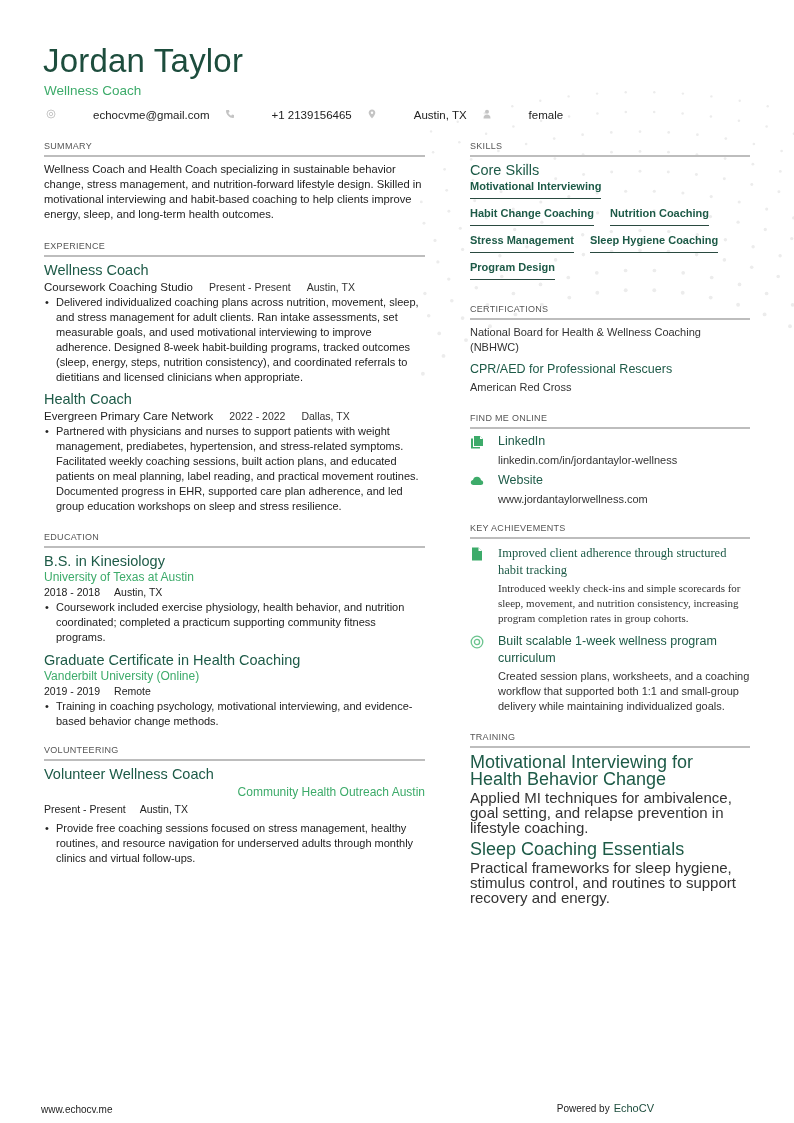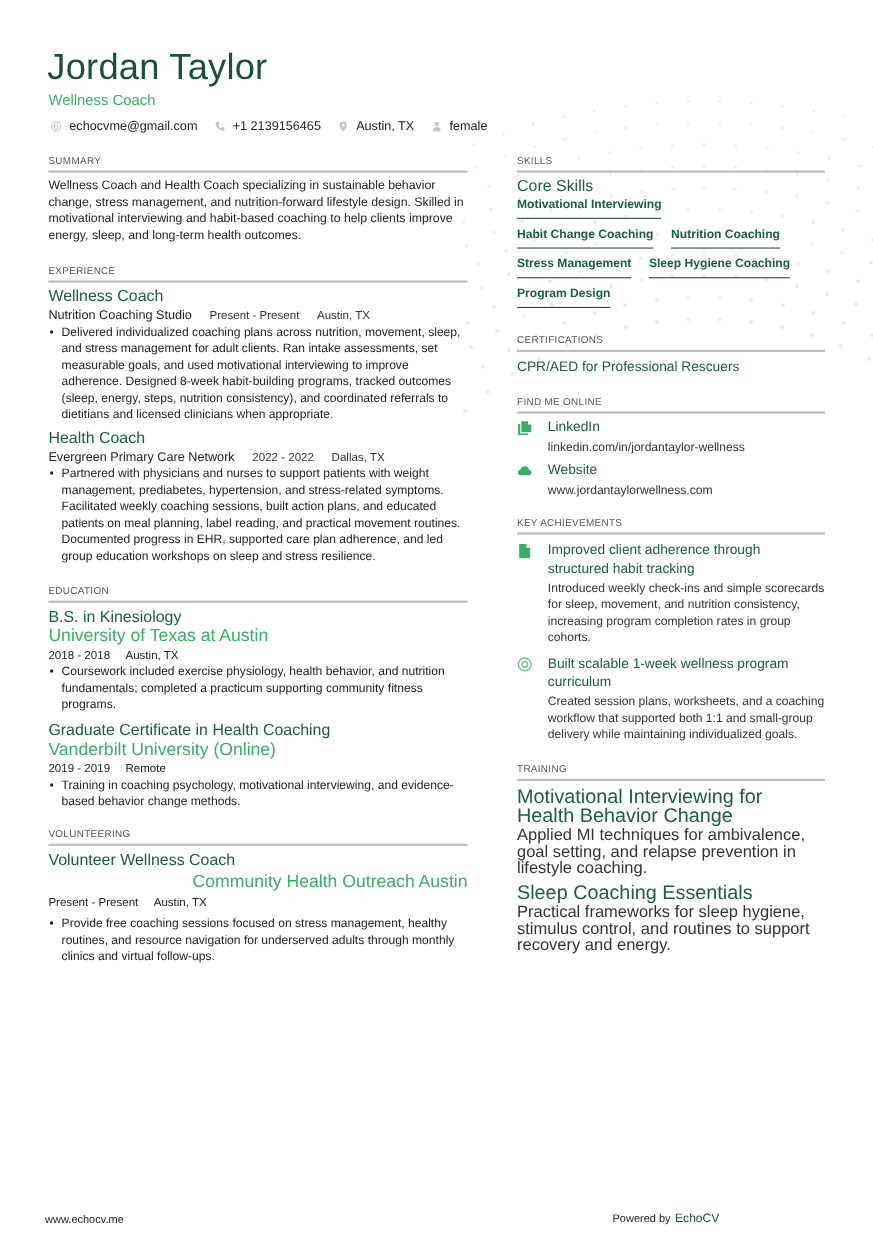--- a/index.html
+++ b/index.html
@@ -7,42 +7,42 @@
   body { position: relative; font-family: "Liberation Sans", sans-serif; color: #2b2b2b; overflow: hidden; }
 
   .bg-dots { position: absolute; left: 0; top: 0; width: 794px; height: 1123px; pointer-events: none; z-index: 0; }
 
   .page { position: relative; z-index: 1; width: 696px; height: 1123px; }
 
   
   .name { position: absolute; left: 43px; top: 42px; font-size: 33px; font-weight: normal; color: #1d4d3d; letter-spacing: 0.2px; }
   .title { position: absolute; left: 44px; top: 83px; font-size: 13.5px; color: #3dab6a; }
   .contacts { position: absolute; left: 46px; top: 109px; display: flex; align-items: center; font-size: 11.5px; color: #222; }
-  .contact { display: flex; align-items: center; margin-right: 15px; }
+  .contact { display: flex; margin-right: 15px; gap: 30px; }
   .contact .ic { width: 10px; height: 10px; margin-right: 7px; display: inline-flex; align-items: center; justify-content: center; }
 
   
   .left { position: absolute; left: 44px; top: 141px; width: 381px; }
   .right { position: absolute; left: 470px; top: 141px; width: 280px; }
 
   .sec-head { font-size: 9px; color: #555; letter-spacing: 0.3px; text-transform: uppercase; padding-bottom: 4px; border-bottom: 2px solid #bdbdbd; margin-bottom: 5px; }
 
   .summary { font-size: 11.2px; line-height: 15px; color: #222; margin-bottom: 20px; }
 
   .job-title { font-size: 14.5px; color: #1d5a47; margin-top: 1px; }
   .job-meta { display: flex; align-items: baseline; font-size: 11.5px; color: #222; margin-top: 3px; }
   .job-meta .company { margin-right: 16px; }
   .job-meta .dates { font-size: 10.5px; color: #333; margin-right: 16px; }
   .job-meta .loc { font-size: 10.5px; color: #333; }
   .bullets { list-style: none; margin-top: 2px; }
   .bullets li { position: relative; padding-left: 12px; font-size: 11px; line-height: 15px; color: #222; }
   .bullets li::before { content: "•"; position: absolute; left: 1px; top: 0; font-size: 11px; }
 
   .edu-title { font-size: 14.5px; color: #1d5a47; }
-  .edu-school { font-size: 16px; color: #3dab6a; margin-top: 1px; }
+  .edu-school { font-size: 12px; color: #3dab6a; margin-top: 1px; }
   .edu-meta { display: flex; align-items: baseline; font-size: 10.5px; color: #222; margin-top: 2px; }
   .edu-meta .dates { margin-right: 14px; }
 
   .block { margin-bottom: 6px; }
   .section { margin-bottom: 14px; }
 
   
   .core-title { font-size: 14.5px; color: #1d5a47; margin-top: 1px; }
   .skills { display: flex; flex-wrap: wrap; margin-top: 2px; }
   .skill { font-size: 11px; font-weight: bold; color: #1d5a47; padding-bottom: 6px; border-bottom: 1px solid #2a4a40; margin-right: 16px; margin-bottom: 8px; }
@@ -280,21 +280,21 @@
       <div class="sec-head">SUMMARY</div>
       <p class="summary" style="margin-bottom:0;">Wellness Coach and Health Coach specializing in sustainable behavior change, stress management, and nutrition-forward lifestyle design. Skilled in motivational interviewing and habit-based coaching to help clients improve energy, sleep, and long-term health outcomes.</p>
     </div>
 
     <div class="section" style="margin-top:19px;">
       <div class="sec-head">EXPERIENCE</div>
 
       <div class="block">
         <div class="job-title">Wellness Coach</div>
         <div class="job-meta">
-          <span class="company">Nutrition Coaching Studio</span>
+          <span class="company">Coursework Coaching Studio</span>
           <span class="dates">Present - Present</span>
           <span class="loc">Austin, TX</span>
         </div>
         <ul class="bullets">
           <li>Delivered individualized coaching plans across nutrition, movement, sleep, and stress management for adult clients. Ran intake assessments, set measurable goals, and used motivational interviewing to improve adherence. Designed 8-week habit-building programs, tracked outcomes (sleep, energy, steps, nutrition consistency), and coordinated referrals to dietitians and licensed clinicians when appropriate.</li>
         </ul>
       </div>
 
       <div class="block" style="margin-top:6px;">
         <div class="job-title">Health Coach</div>
@@ -313,21 +313,21 @@
       <div class="sec-head">EDUCATION</div>
 
       <div class="block">
         <div class="edu-title">B.S. in Kinesiology</div>
         <div class="edu-school">University of Texas at Austin</div>
         <div class="edu-meta">
           <span class="dates">2018 - 2018</span>
           <span>Austin, TX</span>
         </div>
         <ul class="bullets">
-          <li>Coursework included exercise physiology, health behavior, and nutrition fundamentals; completed a practicum supporting community fitness programs.</li>
+          <li>Coursework included exercise physiology, health behavior, and nutrition coordinated; completed a practicum supporting community fitness programs.</li>
         </ul>
       </div>
 
       <div class="block" style="margin-top:7px;">
         <div class="edu-title">Graduate Certificate in Health Coaching</div>
         <div class="edu-school">Vanderbilt University (Online)</div>
         <div class="edu-meta">
           <span class="dates">2019 - 2019</span>
           <span>Remote</span>
         </div>
@@ -364,23 +364,25 @@
         <span class="skill">Nutrition Coaching</span>
         <span class="skill">Stress Management</span>
         <span class="skill">Sleep Hygiene Coaching</span>
         <span class="skill">Program Design</span>
       </div>
     </div>
 
     <div class="section" style="margin-bottom:18px;">
       <div class="sec-head">CERTIFICATIONS</div>
       <div>
+        <div class="cert-org">National Board for Health &amp; Wellness Coaching (NBHWC)</div>
       </div>
       <div>
         <div class="cert-title">CPR/AED for Professional Rescuers</div>
+        <div class="cert-org" style="margin-bottom:0;">American Red Cross</div>
       </div>
     </div>
 
     <div class="section" style="margin-bottom:18px;">
       <div class="sec-head">FIND ME ONLINE</div>
       <div>
         <div class="link-row">
           <span class="ic">
             <svg width="14" height="14" viewBox="0 0 14 14">
                 <path d="M4 1 L10 1 L13 4 L13 11 L4 11 Z" fill="#3dab6a"></path>
@@ -400,21 +402,21 @@
               </svg>
           </span>
           <span class="link-label">Website</span>
         </div>
         <div class="link-url" style="margin-bottom:0;">www.jordantaylorwellness.com</div>
       </div>
     </div>
 
     <div class="section" style="margin-bottom:18px;">
       <div class="sec-head">KEY ACHIEVEMENTS</div>
-      <div style="margin-top:6px;">
+      <div style="margin-top:6px;font-family:Liberation Serif, serif;">
         <div class="ach-row">
           <span class="ic">
             <svg width="14" height="14" viewBox="0 0 14 14">
                 <path d="M2 0.5 L8.5 0.5 L12 4 L12 13.5 L2 13.5 Z" fill="#3dab6a"></path>
                 <path d="M8.5 0.5 L8.5 4 L12 4 Z" fill="#ffffff"></path>
               </svg>
           </span>
           <span class="ach-title">Improved client adherence through structured habit tracking</span>
         </div>
         <div class="ach-desc">Introduced weekly check-ins and simple scorecards for sleep, movement, and nutrition consistency, increasing program completion rates in group cohorts.</div>

